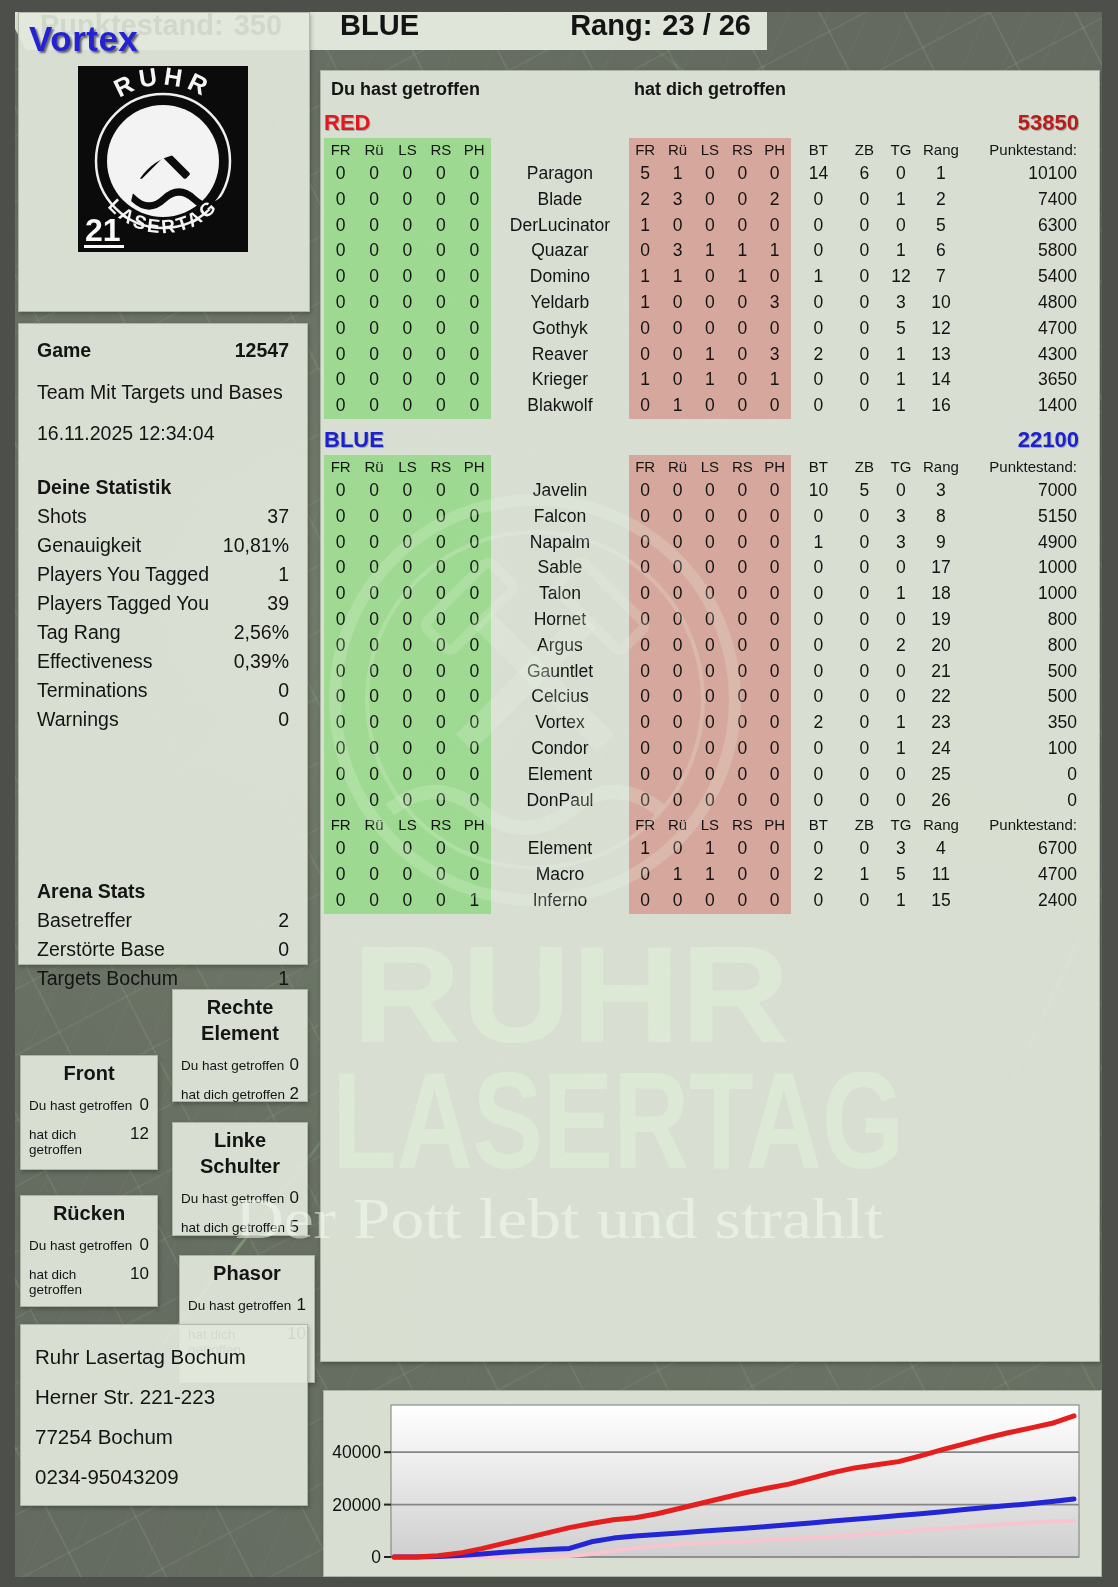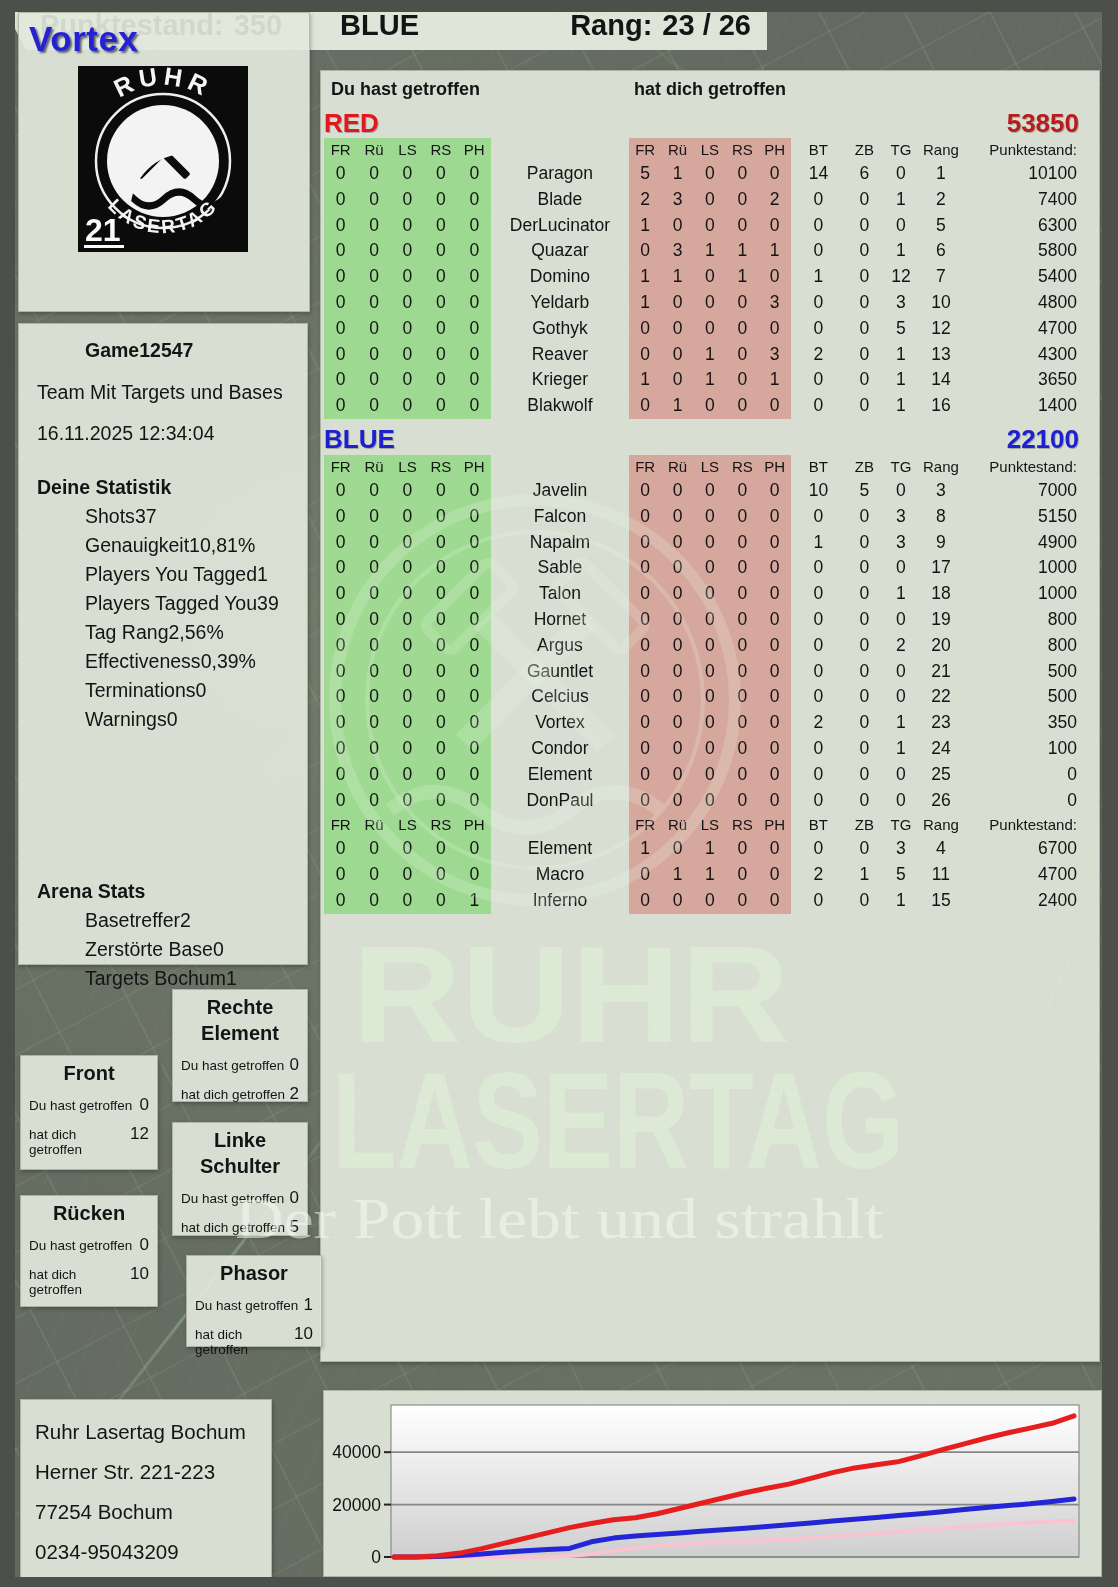--- a/index.html
+++ b/index.html
@@ -24,49 +24,49 @@
     padding:0;box-sizing:border-box;}
   #header-band .hb{white-space:pre;}
   
   #panel-title{left:18px;top:12px;width:290px;height:298px;z-index:10;}
   #page-title{position:absolute;left:10px;top:6px;font-size:35px;font-weight:bold;
     color:#2522d6;text-shadow:2px 2px 2px rgba(15,15,35,0.6);letter-spacing:0.5px;}
   #logo{position:absolute;left:59px;top:53px;}
   
   #panel-left{left:18px;top:323px;width:290px;height:642px;z-index:10;
     box-sizing:border-box;padding:8px 18px;font-size:19.5px;}
-  .kv{display:flex;line-height:29px;margin-left:48px;}
+  .kv{display:flex;justify-content:space-between;line-height:29px;}
   .kv.b{font-weight:bold;}
   .line{line-height:29px;}
   .sec-title{font-weight:bold;line-height:30px;}
   
   #panel-main{left:320px;top:70px;width:780px;height:1292px;z-index:10;box-sizing:border-box;}
   #tables{position:absolute;left:3px;top:8px;width:755px;}
   #hit-labels{position:relative;height:26px;font-weight:bold;font-size:18px;}
   #hit-labels span{position:absolute;top:0;}
   #lbl-you{left:7px;} #lbl-them{left:310px;}
   .team-label-row{display:flex;justify-content:space-between;align-items:center;
-    height:30px;font-weight:bold;font-size:26px;margin-top:3px;
+    height:30px;font-weight:bold;font-size:22px;margin-top:3px;
     text-shadow:1px 1px 0 rgba(70,70,70,0.35);}
   .t-row{display:grid;grid-template-columns:repeat(5,33.4px) 138px repeat(5,32.4px) 55px 37px 36px 44px 116px;
     height:25.8px;line-height:25.8px;font-size:17.5px;}
   .t-row.t-head{height:23px;line-height:23px;font-size:15px;}
   .c{text-align:center;}
   .g{background:rgba(148,216,135,0.85);}
   .p{background:rgba(214,154,144,0.80);}
   .nm{text-align:center;}
   .pk{text-align:right;padding-right:2px;}
   
   .bp{z-index:10;box-sizing:border-box;padding:4px 8px;}
   .bp .bp-title{text-align:center;font-weight:bold;font-size:20px;line-height:26px;}
   .bp .bp-row{display:flex;justify-content:space-between;align-items:baseline;margin-top:9px;}
   .bp .bp-row .l{font-size:13.5px;}
   .bp .bp-row .v{font-size:17px;}
   
-  #panel-address{left:20px;top:1399px;width:252px;height:182px;z-index:10;
+  #panel-address{left:20px;top:1324px;width:288px;height:182px;z-index:10;
     box-sizing:border-box;padding:12px 14px;font-size:20.5px;}
   #panel-address .line{line-height:40px;}
   
   #panel-chart{left:323px;top:1390px;width:777px;height:185px;z-index:10;}
   
   #wm{position:absolute;left:0;top:0;z-index:15;pointer-events:none;}
   
   .streak{position:absolute;background:linear-gradient(90deg,transparent,rgba(195,255,175,0.30),transparent);
     height:3px;transform-origin:left center;z-index:2;}
 </style>
@@ -758,21 +758,21 @@
       <div class="bp-title">Rücken</div>
       <div class="bp-row">
         <span class="l">Du hast getroffen</span>
         <span class="v">0</span>
       </div>
       <div class="bp-row">
         <span class="l">hat dich getroffen</span>
         <span class="v">10</span>
       </div>
     </div>
-  <div class="panel bp" style="left:186px;top:1255px;width:136px;height:92px;">
+  <div class="panel bp" style="left:179px;top:1255px;width:136px;height:128px;">
       <div class="bp-title">Phasor</div>
       <div class="bp-row">
         <span class="l">Du hast getroffen</span>
         <span class="v">1</span>
       </div>
       <div class="bp-row">
         <span class="l">hat dich getroffen</span>
         <span class="v">10</span>
       </div>
     </div>

